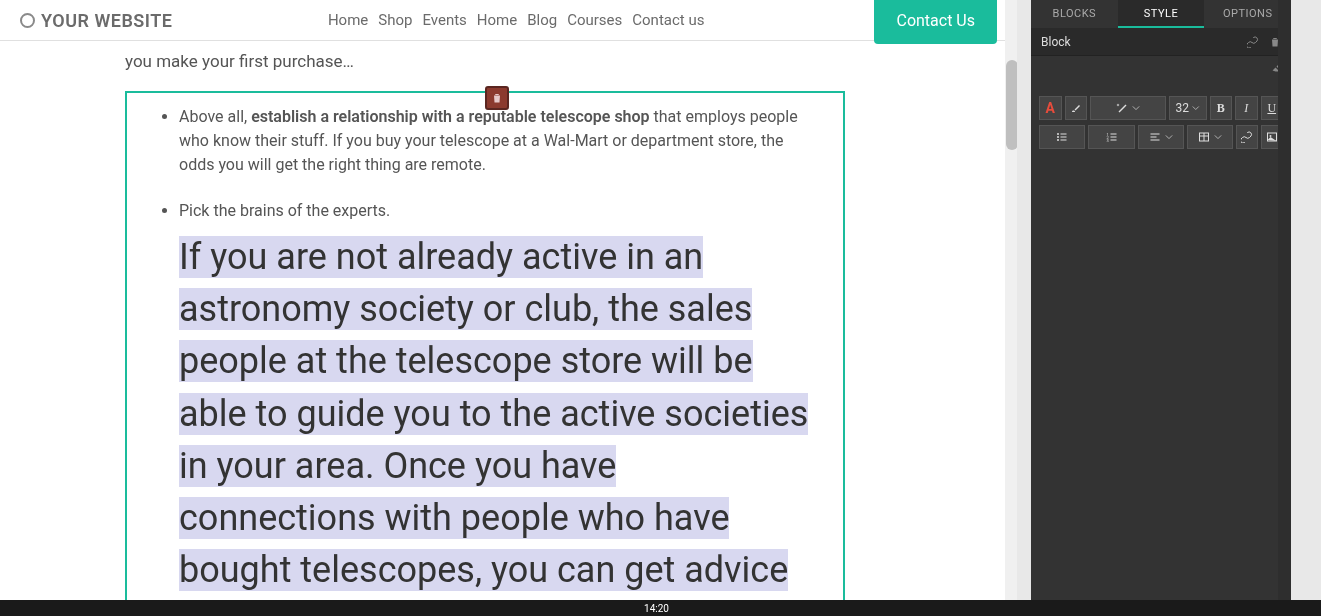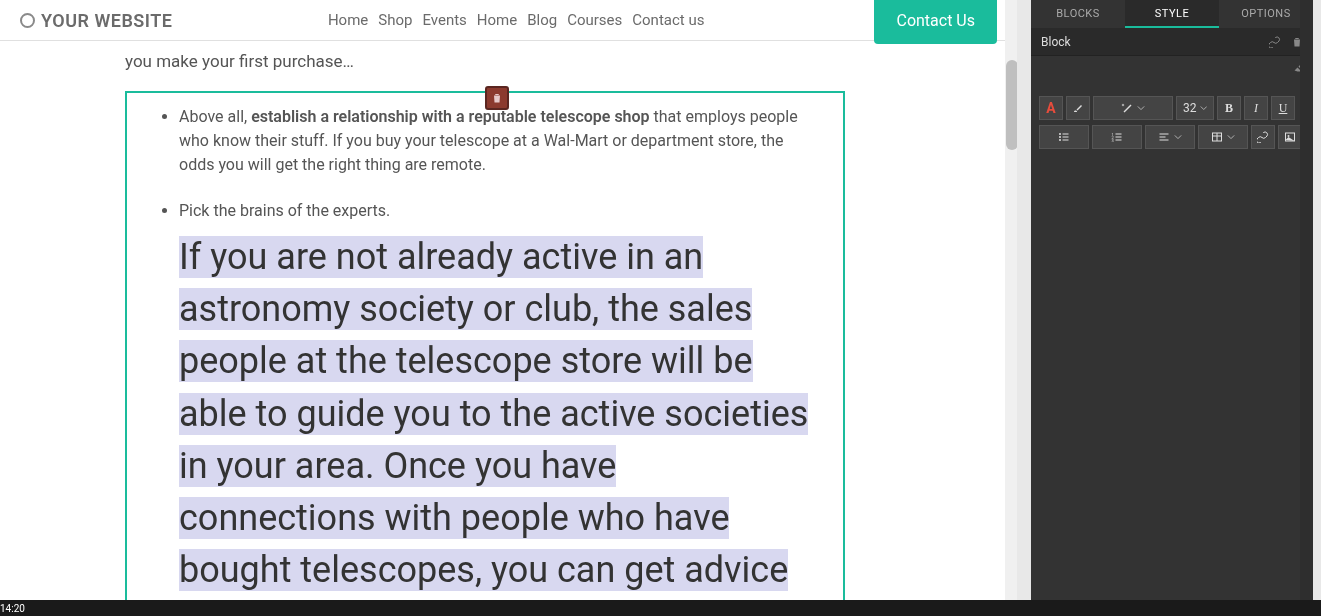--- a/index.html
+++ b/index.html
@@ -26,21 +26,21 @@
 .selected-block li strong { font-weight: 600; }
 
 .big-selected { font-size: 36px; line-height: 1.45; color: #333; display: block; margin-top: 8px; }
 .hl { background: #d8d8f0; }
 .aftertext { font-size: 17px; color: #555; display: block; margin-top: 4px; }
 
 .scrollbar-main { position: absolute; right: -2px; top: 0; width: 14px; height: 600px; background: #f0f0f0; }
 .scrollbar-main .thumb { position: absolute; top: 60px; left: 1px; width: 12px; height: 90px; background: #bfbfbf; border-radius: 6px; }
 
 
-.sidebar { position: absolute; left: 1031px; top: 0; width: 282px; height: 600px; background: #333; color: #ccc; font-size: 12px; }
+.sidebar { position: absolute; left: 1031px; top: 0; width: 260px; height: 600px; background: #333; color: #ccc; font-size: 12px; }
 .tabs { display: flex; height: 28px; }
 .tabs .tab { flex: 1; text-align: center; line-height: 28px; font-size: 11px; letter-spacing: 0.5px; background: #333; color: #aaa; cursor: pointer; }
 .tabs .tab.active { color: #fff; border-bottom: 2px solid #1abc9c; background: #2a2a2a; }
 
 .block-header { height: 28px; line-height: 28px; padding: 0 10px; background: #2a2a2a; color: #ddd; display: flex; align-items: center; justify-content: space-between; border-bottom: 1px solid #222; }
 .block-header .right-icons { display: flex; gap: 10px; color: #888; }
 .icon-sm { width: 12px; height: 12px; cursor: pointer; }
 
 .toolbar-area { padding: 12px 8px; }
 .toolbar-row { display: flex; gap: 3px; margin-bottom: 5px; align-items: center; }
@@ -49,21 +49,21 @@
 .tbtn.wide { width: 50px; }
 .tbtn.wider { width: 80px; }
 .tbtn svg { width: 12px; height: 12px; fill: #ddd; }
 .tbtn .caret { margin-left: 4px; }
 
 .eraser-row { display: flex; justify-content: flex-end; padding: 6px 8px 2px 6px; height: 28px; }
 
 .scrollbar-side { position: absolute; right: 0; top: 0; width: 13px; height: 600px; background: #2e2e2e; }
 
 
-.taskbar { position: absolute; left: 0; top: 600px; width: 1321px; height: 16px; background: #1a1a1a; display: flex; align-items: center; color: #fff; font-size: 10px; padding-right: 8px; justify-content: flex-start; }
+.taskbar { position: absolute; left: 0; top: 600px; width: 1321px; height: 16px; background: #1a1a1a; display: flex; align-items: center; color: #fff; font-size: 10px; padding-right: 8px; justify-content: center; }
 .taskbar .time { font-size: 10px; color: #fff; }
 
 svg.caret { width: 8px; height: 8px; }
 </style>
 </head>
 <body>
 
 <div class="main-area">
   <div class="topbar">
     <div class="logo-wrap">

